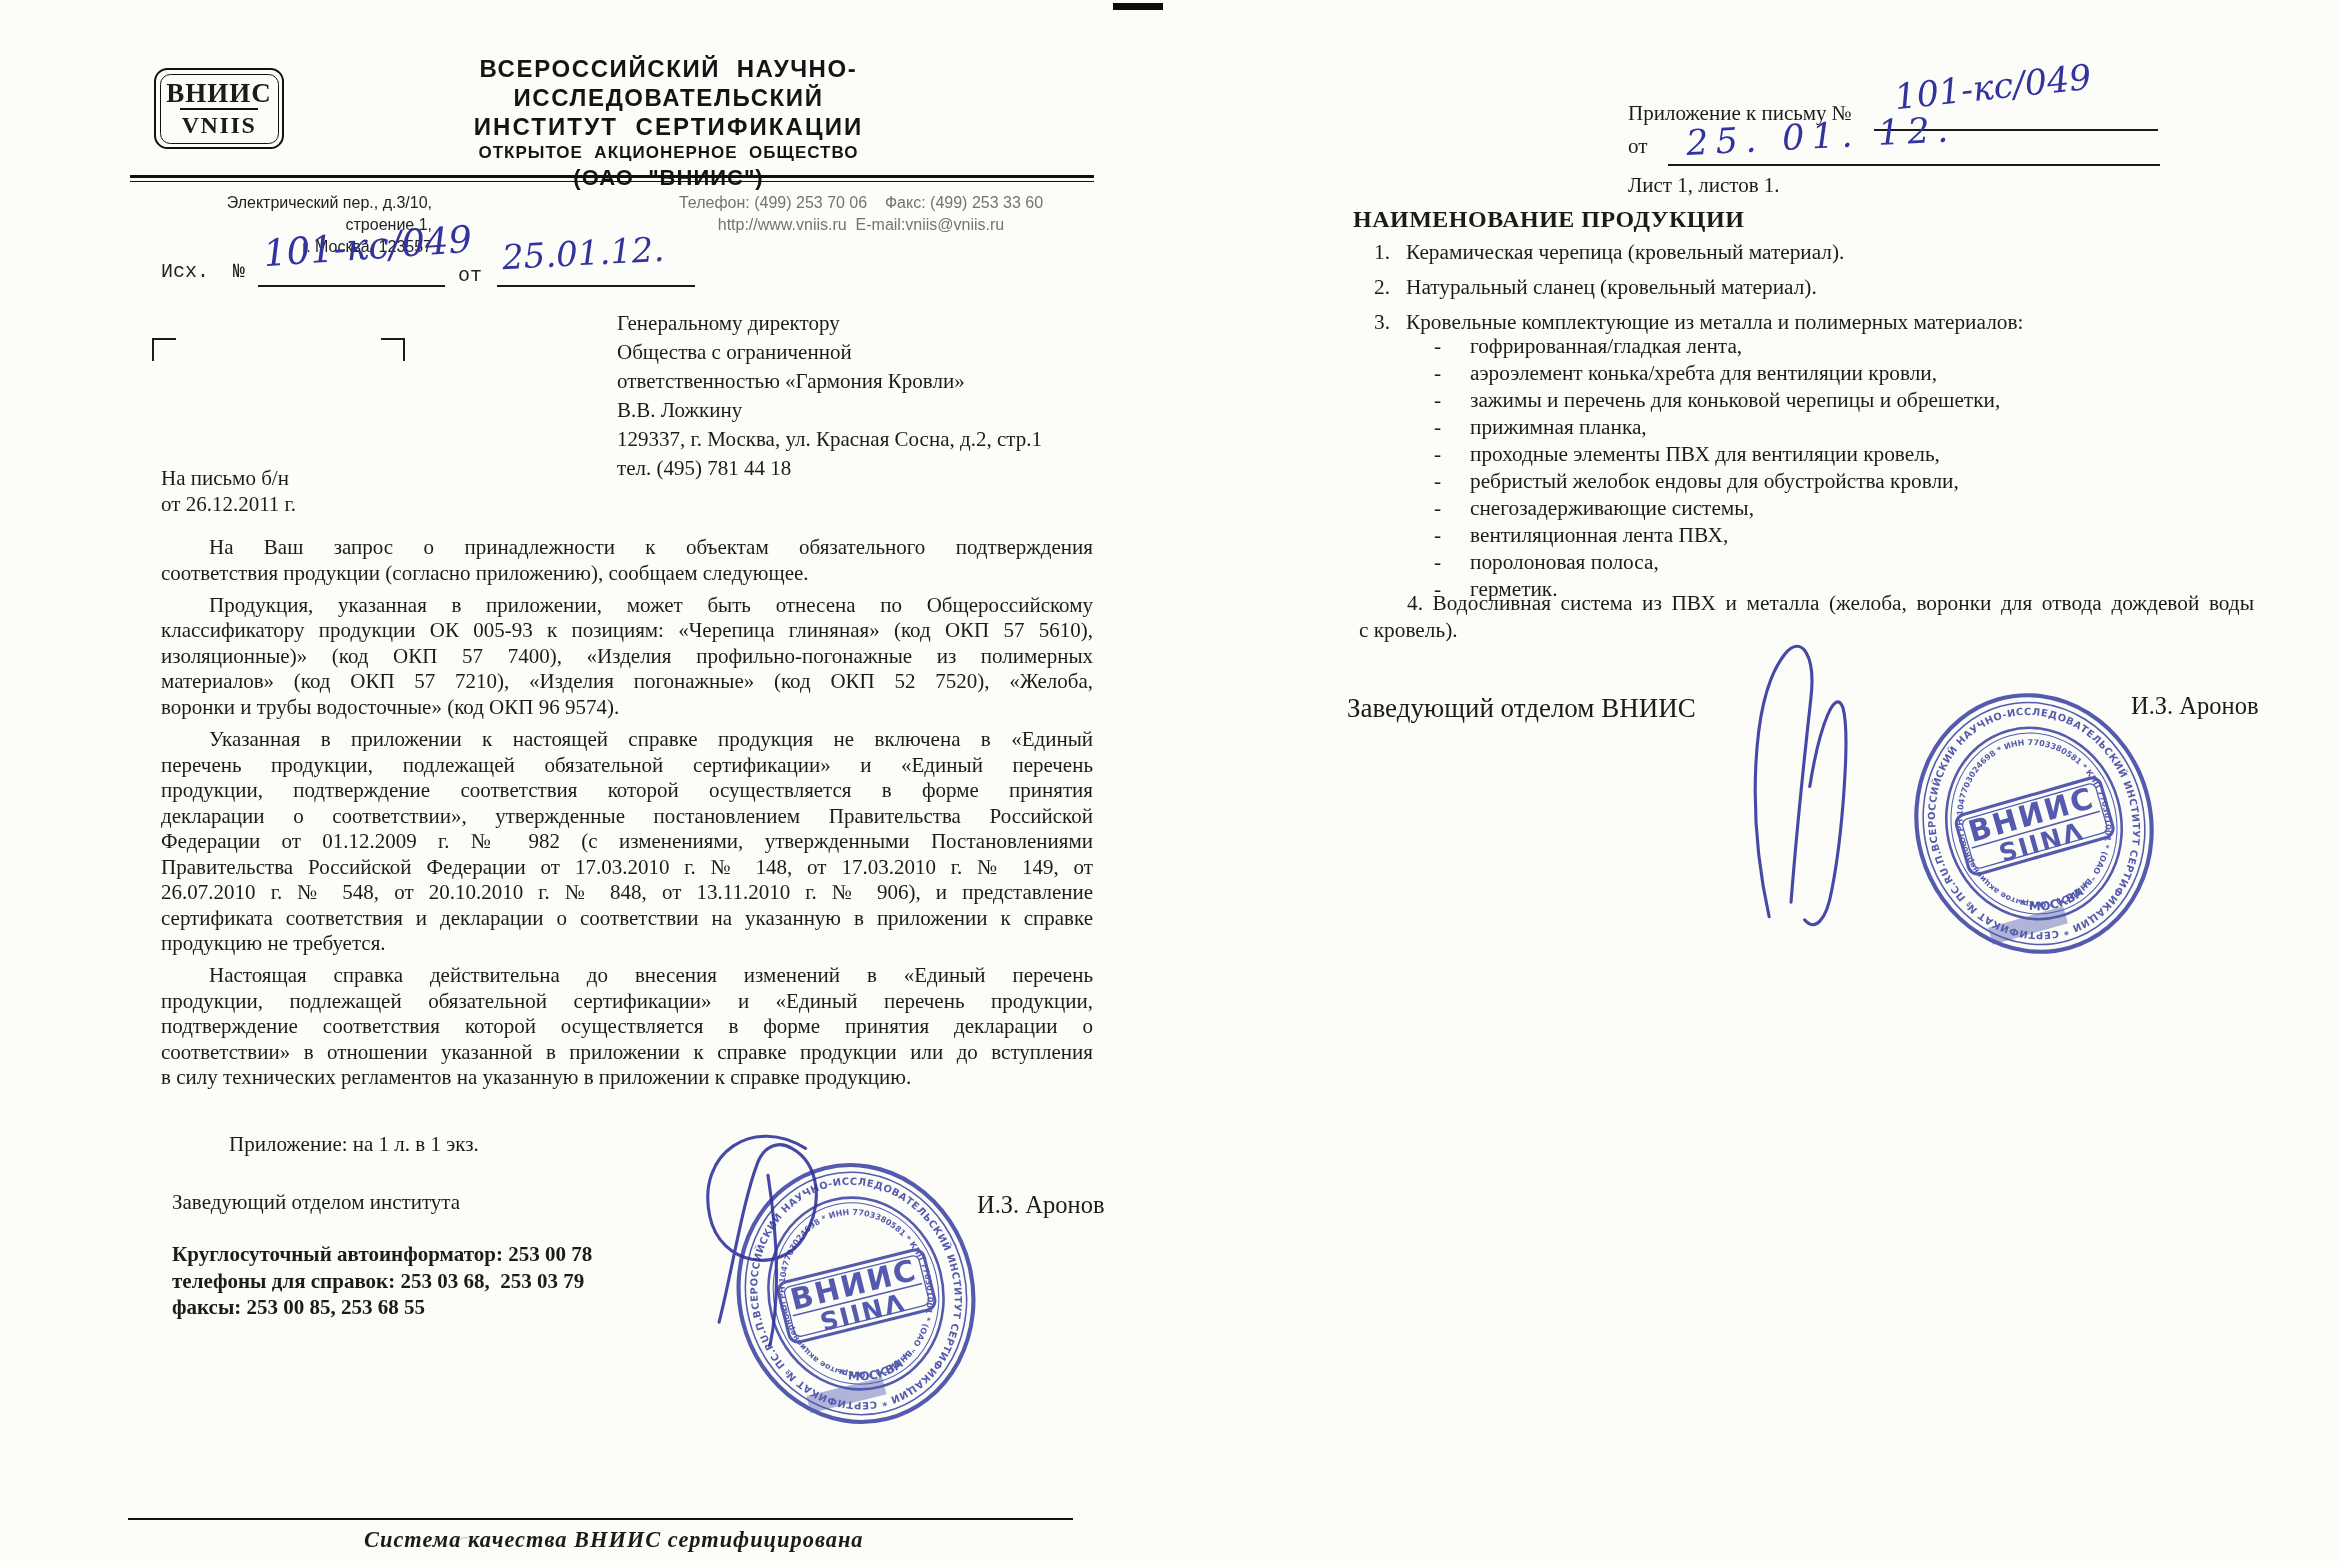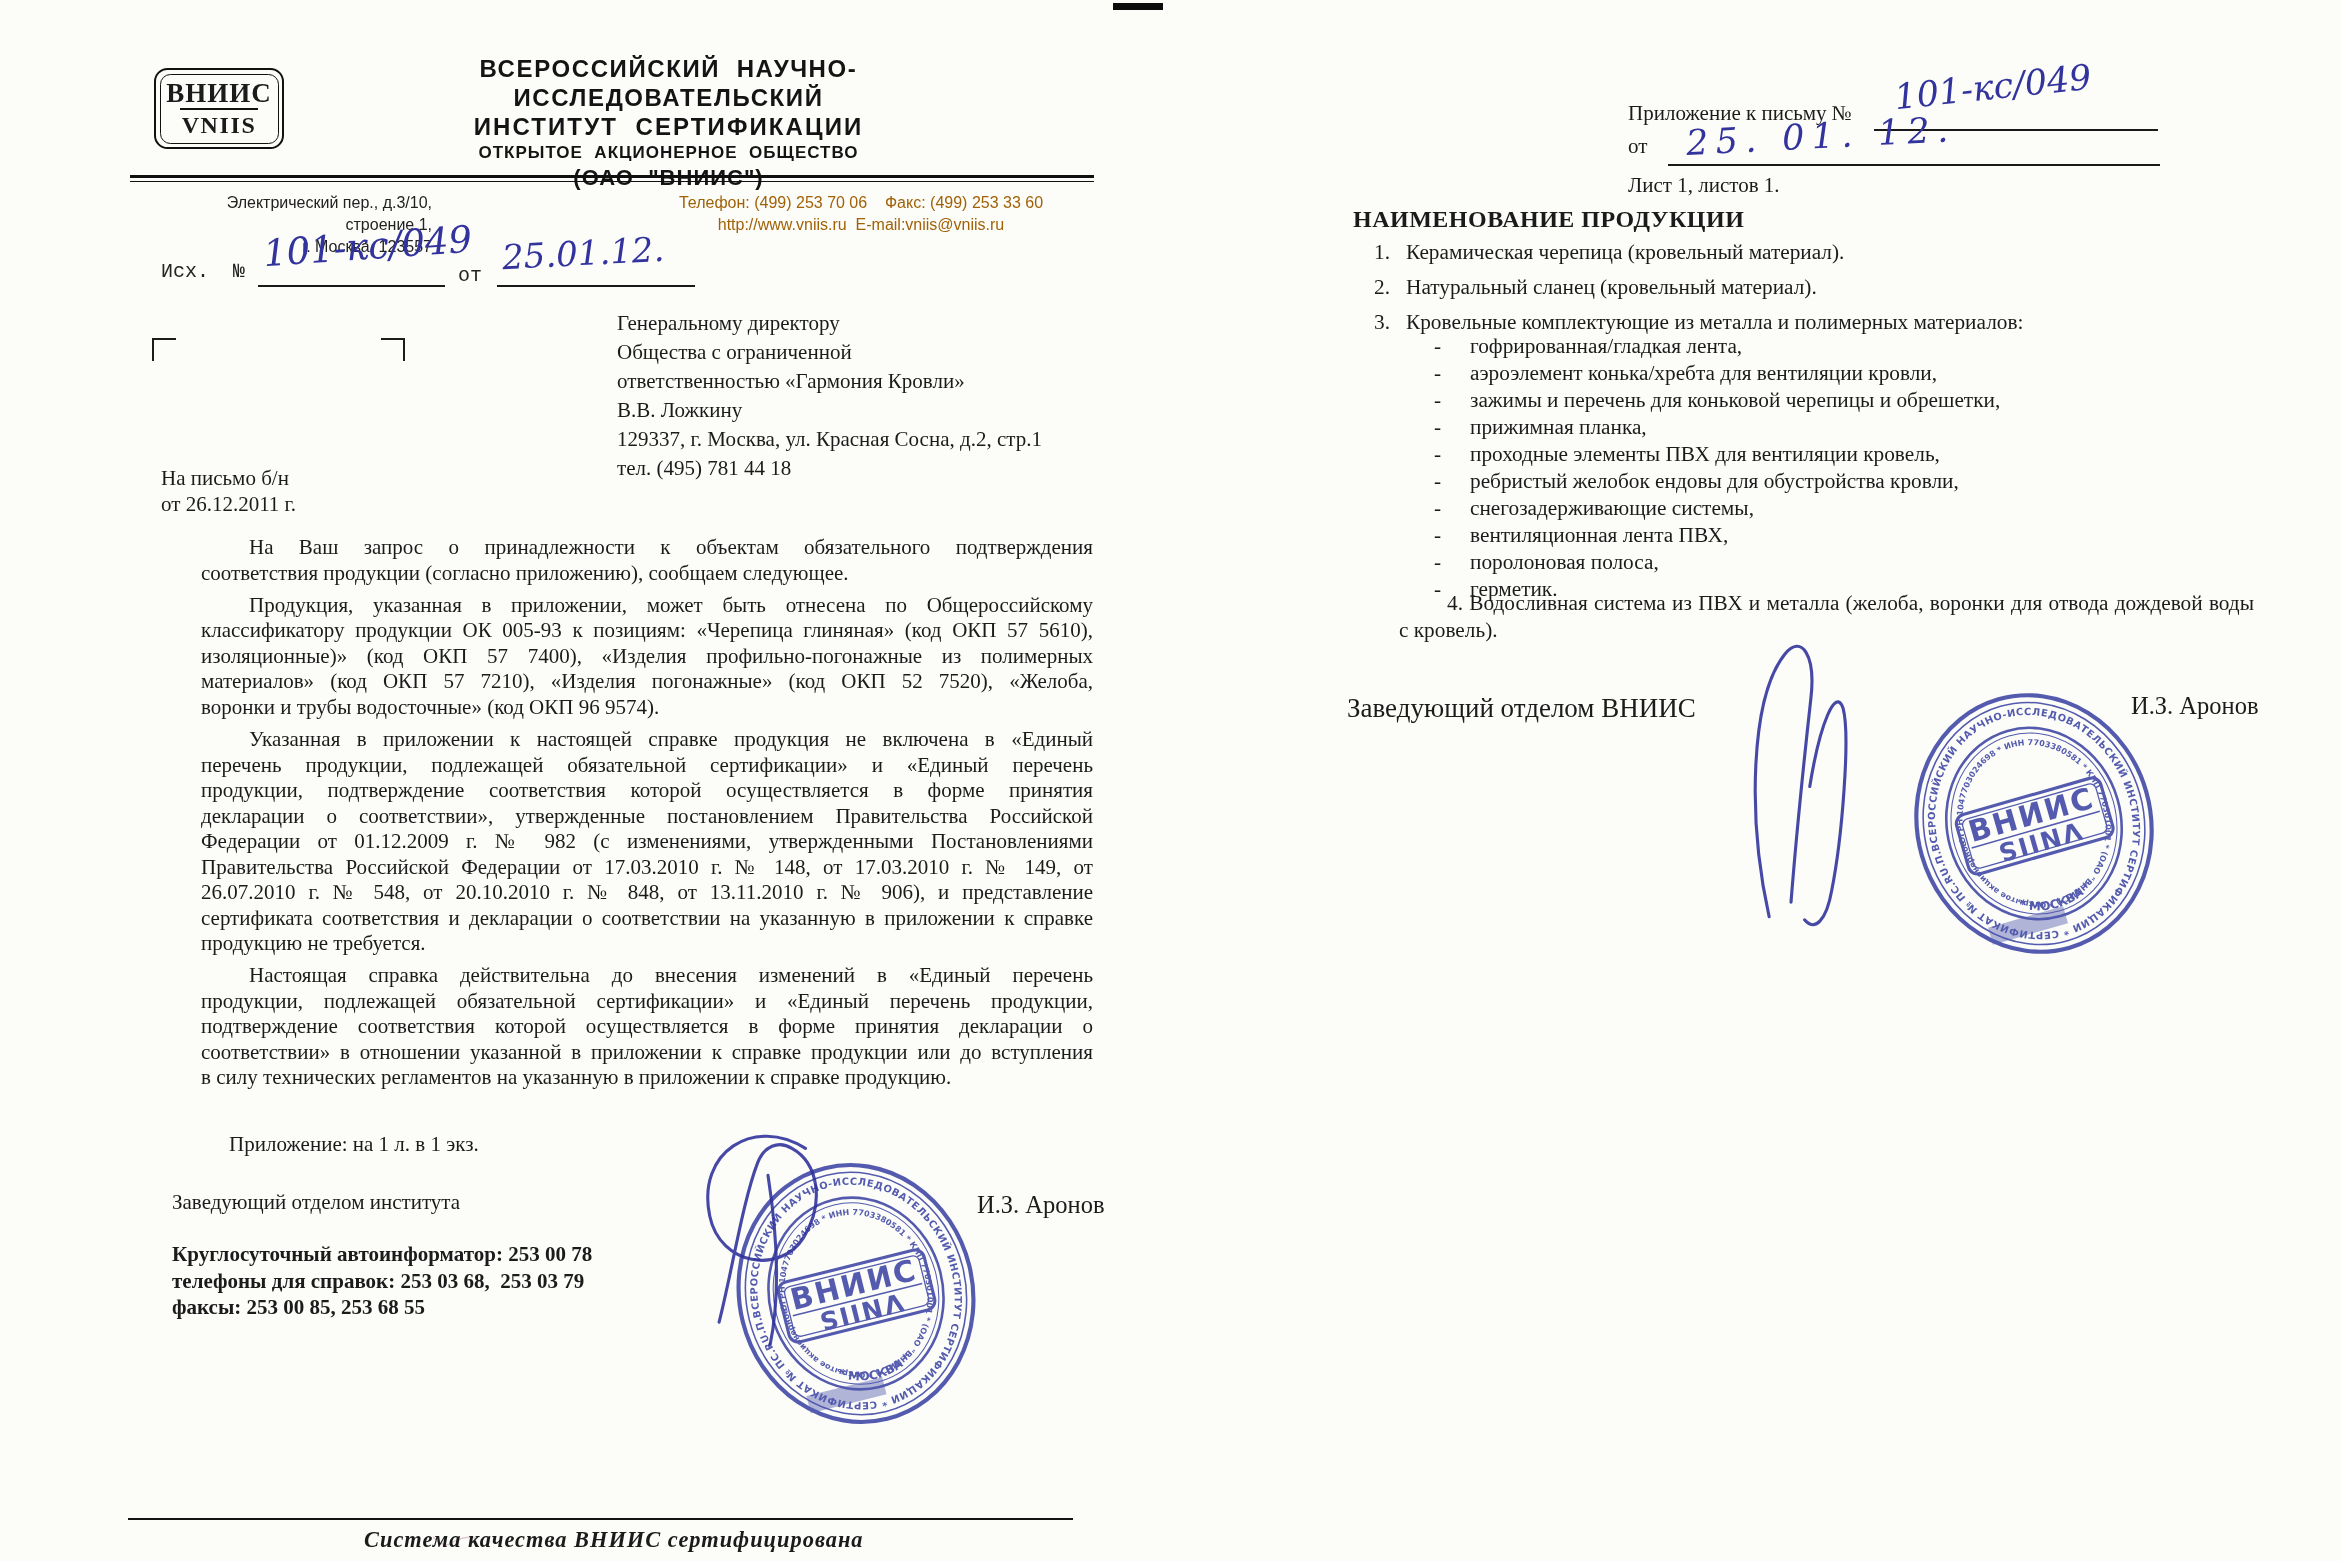--- a/index.html
+++ b/index.html
@@ -17,32 +17,32 @@
   .org{left:364px;top:54px;width:609px;text-align:center;font-family:"Liberation Sans",sans-serif;
        font-weight:bold;color:#141414;}
   .org .l1{font-size:24px;letter-spacing:1.6px;line-height:29px;}
   .org .l2{font-size:24px;letter-spacing:2.1px;line-height:29px;}
   .org .l3{font-size:17px;letter-spacing:1px;line-height:23px;}
   .org .l4{font-size:22px;letter-spacing:1px;line-height:27px;}
   .hrule{left:130px;top:175px;width:964px;height:3.1px;border-top:3.1px solid #101010;border-bottom:1.6px solid #101010;}
   .addr{left:172px;top:192px;width:260px;text-align:right;font-family:"Liberation Sans",sans-serif;
         font-size:16px;line-height:22px;color:#222;}
   .phones{left:640px;top:192px;width:442px;text-align:center;font-family:"Liberation Sans",sans-serif;
-        font-size:16px;line-height:22px;color:#a16207;}
+        font-size:16px;line-height:22px;color:#737373;}
   .outrow{left:161px;top:260px;font-family:"Liberation Mono",monospace;font-size:20px;color:#242424;}
   .uline{border-bottom:2.1px solid #1a1a1a;height:24px;}
   .hand{font-family:"DejaVu Serif",serif;font-style:italic;color:#32339d;}
   .cornerL{left:152px;top:338px;width:22px;height:21px;border-left:2.6px solid #1c1c1c;border-top:2.6px solid #1c1c1c;}
   .cornerR{left:381px;top:338px;width:22px;height:21px;border-right:2.6px solid #1c1c1c;border-top:2.6px solid #1c1c1c;}
   .recip{left:617px;top:309px;width:494px;font-size:21px;line-height:29px;}
   .refblk{left:161px;top:465px;font-size:21px;line-height:26px;}
   
   .bodytext{left:161px;top:535px;width:932px;font-size:21px;}
   .para{margin:0 0 6.8px 0;}
-  .para .pline{text-align:justify;text-align-last:justify;line-height:25.5px;white-space:normal;margin-left:40px;}
+  .para .pline{text-align:justify;text-align-last:justify;line-height:25.5px;white-space:normal;}
   .para div.pline:first-of-type{text-indent:48px;}
   .para div.pline:last-of-type{text-align-last:left;}
   .encl{left:229px;top:1132px;font-size:21px;}
   .signt{left:172px;top:1190px;font-size:21px;}
   .signn{left:977px;top:1191px;font-size:24.5px;}
   .info{left:172px;top:1241px;font-size:21px;font-weight:bold;line-height:26.5px;}
   .frule{left:128px;top:1518px;width:945px;border-top:2.6px solid #141414;}
   .fnote{left:364px;top:1527px;font-size:22.4px;font-weight:bold;font-style:italic;letter-spacing:1px;}
   
   .appl1{left:1628px;top:101px;font-size:21px;}

